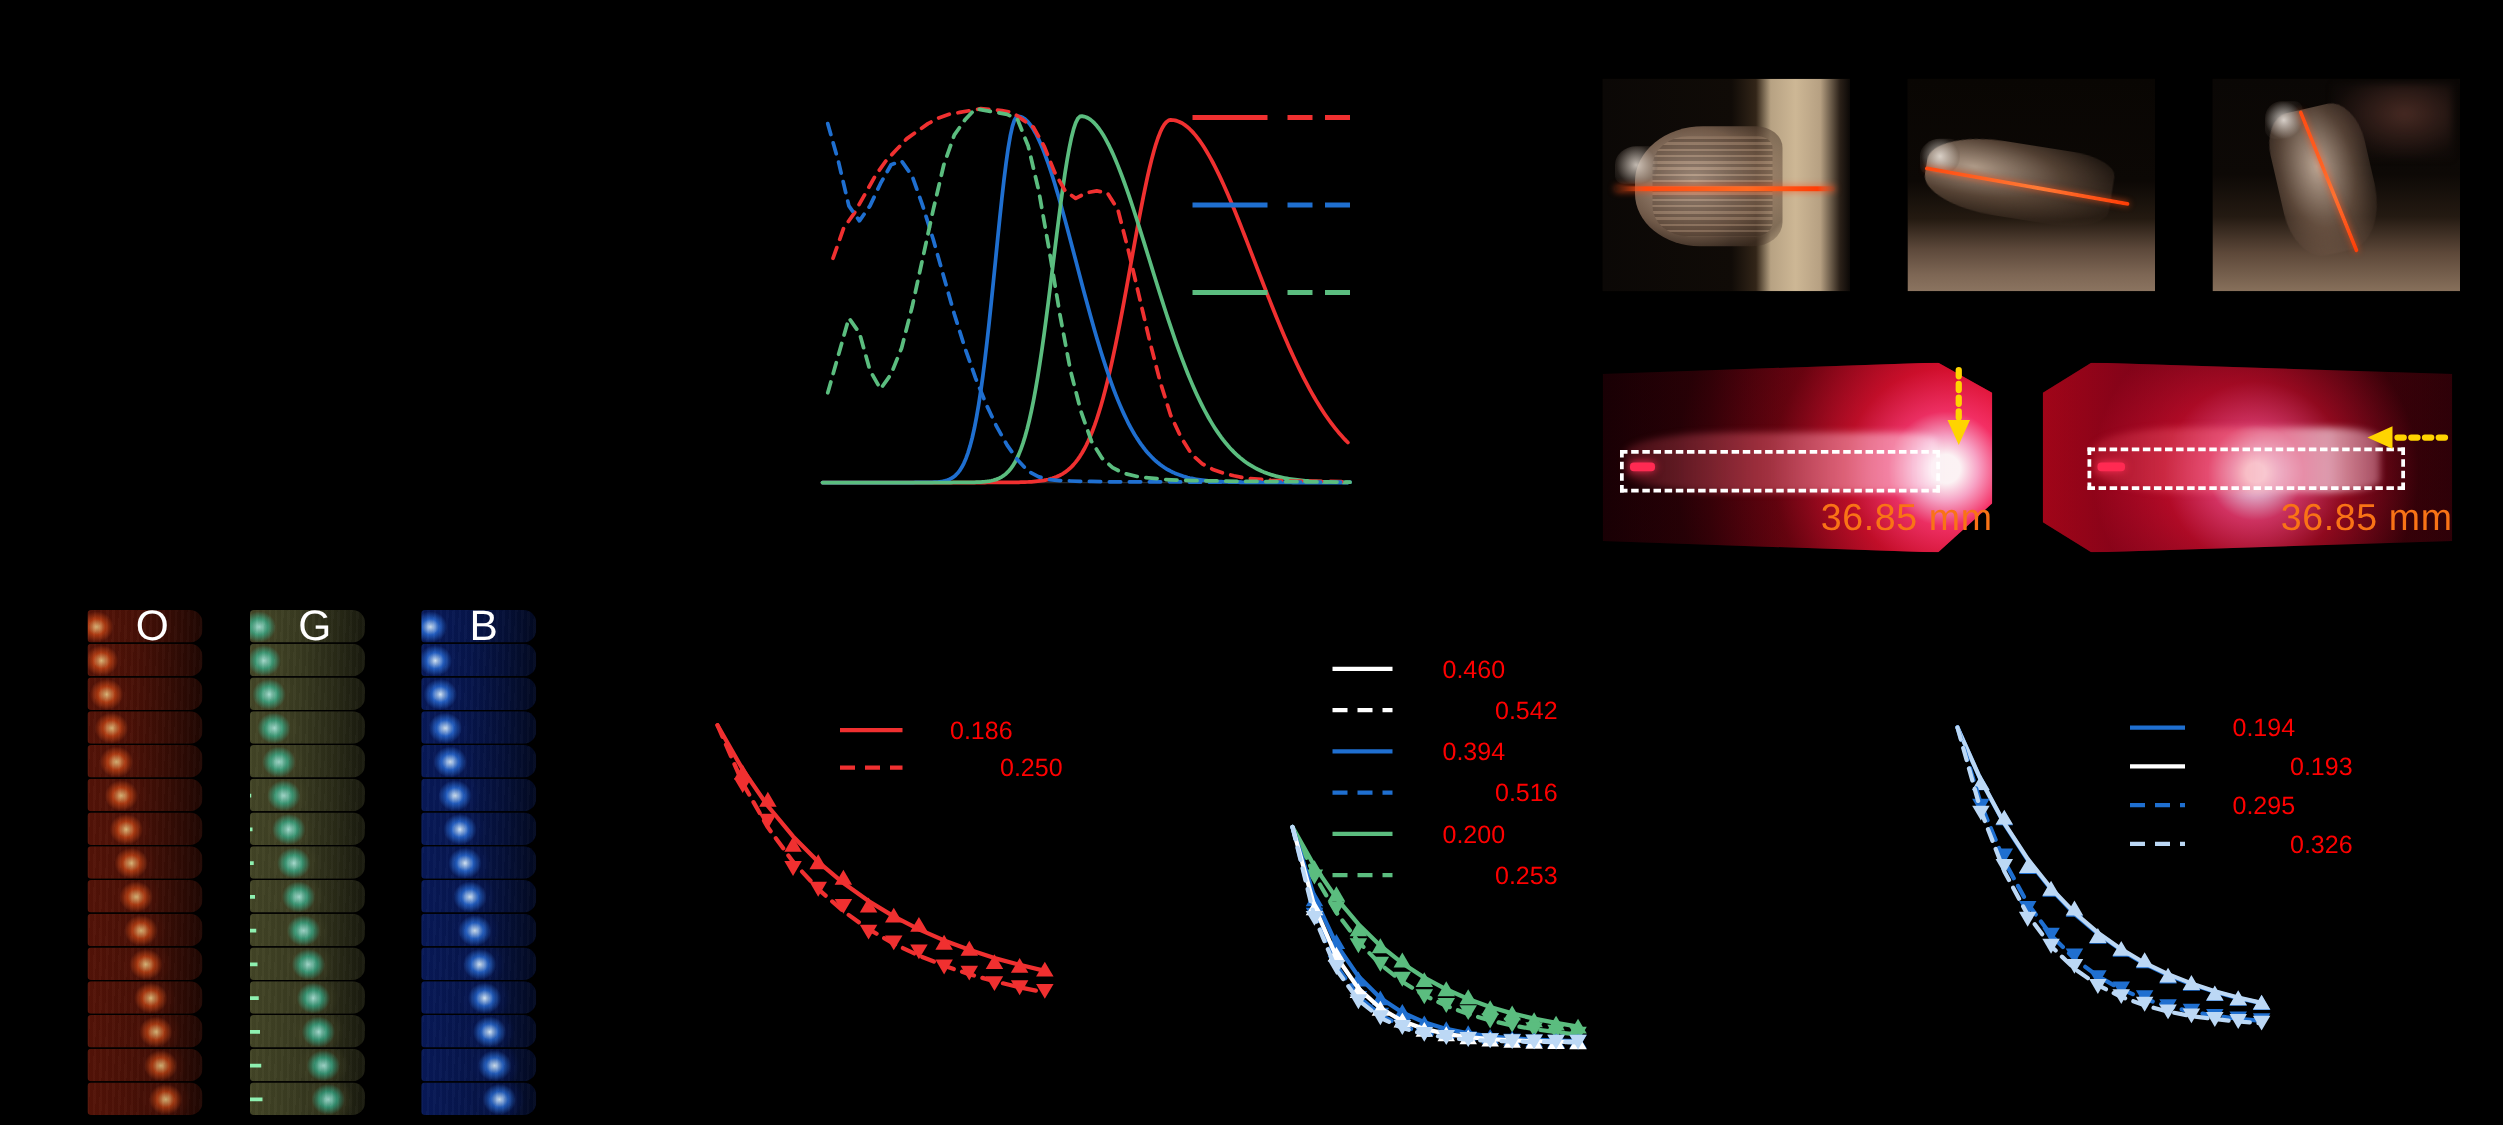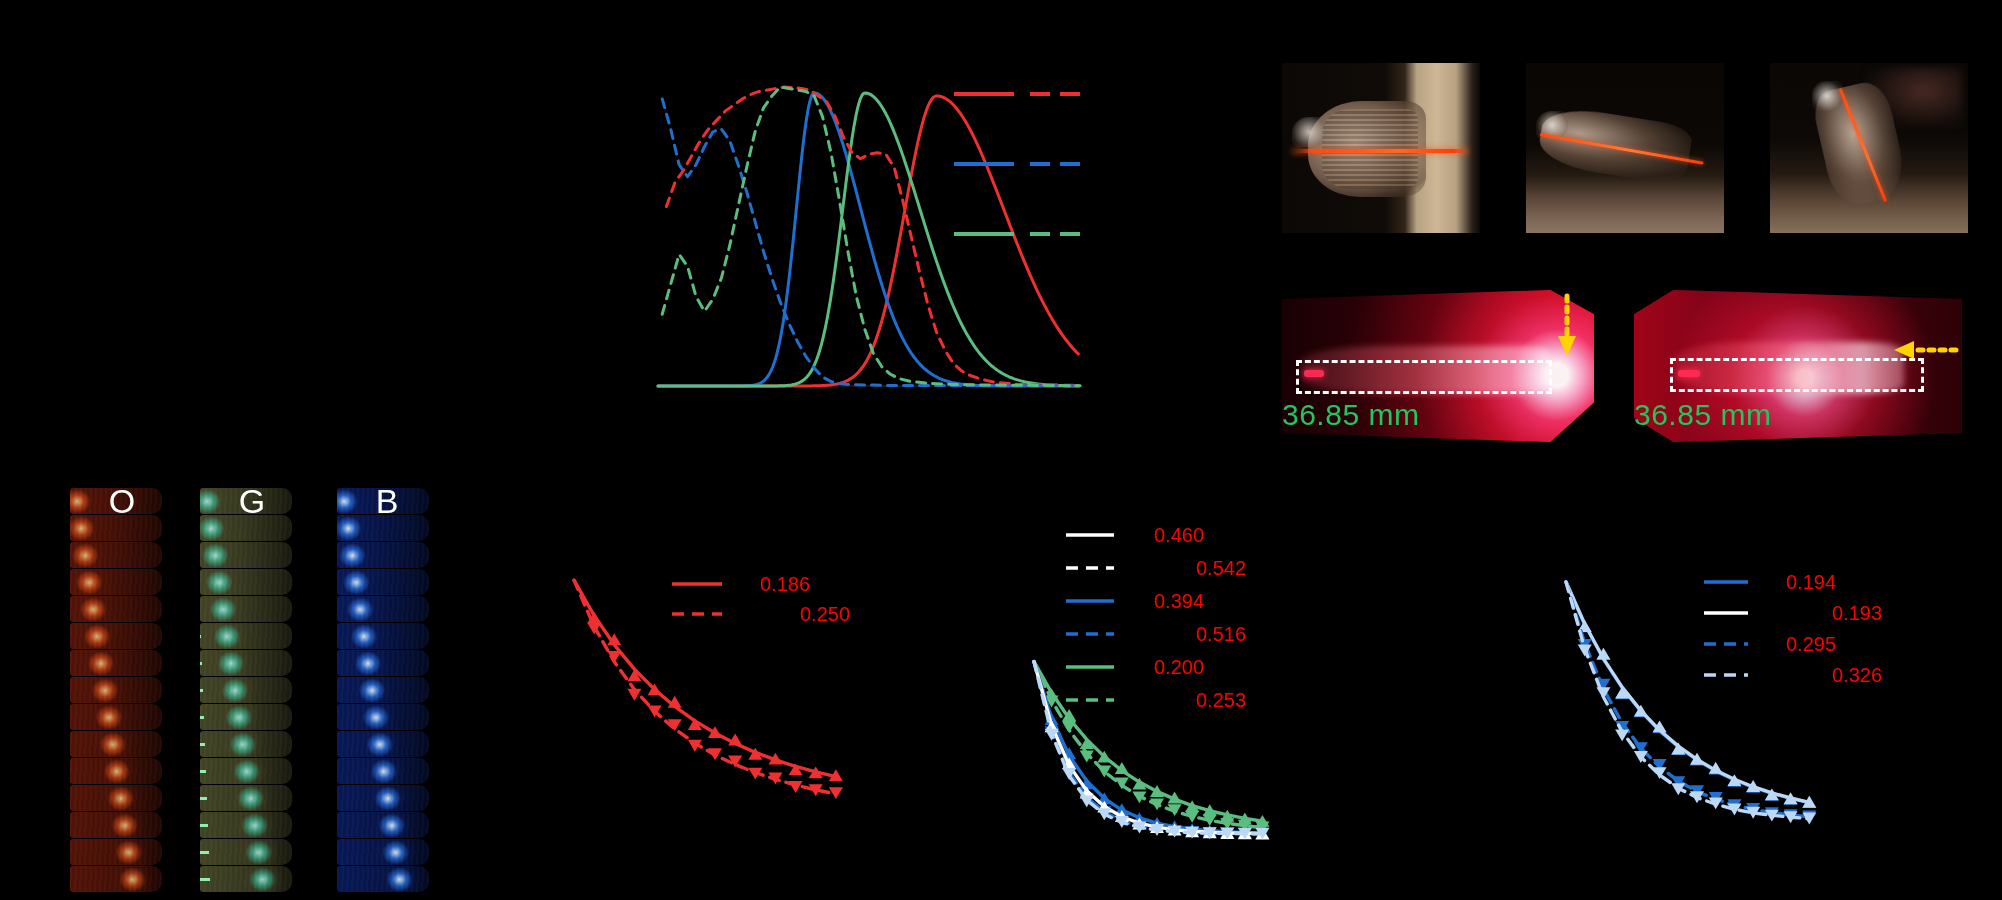--- a/index.html
+++ b/index.html
@@ -10,22 +10,22 @@
 
   
   .photo{position:absolute;overflow:hidden;background:#060402;}
 
   .strip-col{position:absolute;}
   .strip-row{position:relative;overflow:hidden;}
   .strip-letter{position:absolute;color:#fff;font-size:34px;line-height:1;
        font-family:"Liberation Sans",sans-serif;z-index:6;}
 
   .redimg{position:absolute;overflow:hidden;}
-  .mmlabel{position:absolute;color:#22c55e;font-size:30px;letter-spacing:.5px;
-       text-align:left;width:100%;z-index:8;}
+  .mmlabel{position:absolute;color:#f97316;font-size:30px;letter-spacing:.5px;
+       text-align:right;width:100%;z-index:8;}
 
   .legend-val{fill:#fe0000;font-size:20px;font-family:"Liberation Sans",sans-serif;}
 </style>
 </head>
 <body>
 
 <div class="panel" id="spectra-panel" style="left:640px;top:58px;width:450px;height:350px;">
   <svg id="spectra-svg" width="450" height="350">
       <line x1="131.94" y1="328" x2="440" y2="328" stroke="#2a2a2a" stroke-width="1"></line>
       <path d="M18.00,328.00 L19.69,328.00 L21.38,328.00 L23.06,328.00 L24.75,328.00 L26.44,328.00 L28.13,328.00 L29.82,328.00 L31.50,328.00 L33.19,328.00 L34.88,328.00 L36.57,328.00 L38.26,328.00 L39.94,328.00 L41.63,328.00 L43.32,328.00 L45.01,328.00 L46.70,328.00 L48.38,328.00 L50.07,328.00 L51.76,328.00 L53.45,328.00 L55.14,328.00 L56.82,328.00 L58.51,328.00 L60.20,328.00 L61.89,328.00 L63.58,328.00 L65.26,328.00 L66.95,328.00 L68.64,328.00 L70.33,328.00 L72.02,328.00 L73.70,328.00 L75.39,328.00 L77.08,328.00 L78.77,328.00 L80.46,328.00 L82.14,328.00 L83.83,328.00 L85.52,328.00 L87.21,328.00 L88.90,328.00 L90.58,328.00 L92.27,328.00 L93.96,328.00 L95.65,328.00 L97.34,328.00 L99.02,328.00 L100.71,328.00 L102.40,328.00 L104.09,328.00 L105.78,328.00 L107.46,328.00 L109.15,328.00 L110.84,328.00 L112.53,328.00 L114.22,328.00 L115.90,328.00 L117.59,328.00 L119.28,328.00 L120.97,328.00 L122.66,328.00 L124.34,328.00 L126.03,328.00 L127.72,328.00 L129.41,328.00 L131.10,328.00 L132.78,328.00 L134.47,328.00 L136.16,328.00 L137.85,328.00 L139.54,328.00 L141.22,328.00 L142.91,328.00 L144.60,328.00 L146.29,328.00 L147.98,328.00 L149.66,327.99 L151.35,327.99 L153.04,327.99 L154.73,327.99 L156.42,327.98 L158.10,327.98 L159.79,327.97 L161.48,327.97 L163.17,327.96 L164.86,327.95 L166.54,327.94 L168.23,327.92 L169.92,327.90 L171.61,327.88 L173.30,327.85 L174.98,327.82 L176.67,327.78 L178.36,327.73 L180.05,327.67 L181.74,327.60 L183.42,327.51 L185.11,327.41 L186.80,327.29 L188.49,327.14 L190.18,326.97 L191.86,326.77 L193.55,326.54 L195.24,326.27 L196.93,325.95 L198.62,325.58 L200.30,325.14 L201.99,324.65 L203.68,324.07 L205.37,323.41 L207.06,322.66 L208.74,321.80 L210.43,320.82 L212.12,319.71 L213.81,318.46 L215.50,317.05 L217.18,315.47 L218.87,313.69 L220.56,311.72 L222.25,309.52 L223.94,307.09 L225.62,304.40 L227.31,301.44 L229.00,298.20 L230.69,294.65 L232.38,290.79 L234.06,286.61 L235.75,282.08 L237.44,277.20 L239.13,271.96 L240.82,266.36 L242.50,260.39 L244.19,254.05 L245.88,247.35 L247.57,240.29 L249.26,232.88 L250.94,225.14 L252.63,217.09 L254.32,208.75 L256.01,200.14 L257.70,191.30 L259.38,182.27 L261.07,173.07 L262.76,163.77 L264.45,154.41 L266.14,145.03 L267.82,135.69 L269.51,126.45 L271.20,117.36 L272.89,108.49 L274.58,99.90 L276.26,91.64 L277.95,83.78 L279.64,76.38 L281.33,69.49 L283.02,63.16 L284.70,57.45 L286.39,52.40 L288.08,48.06 L289.77,44.45 L291.46,41.61 L293.14,39.57 L294.83,38.34 L296.52,37.92 L298.21,38.01 L299.90,38.29 L301.58,38.74 L303.27,39.37 L304.96,40.18 L306.65,41.17 L308.34,42.33 L310.02,43.67 L311.71,45.17 L313.40,46.85 L315.09,48.69 L316.78,50.69 L318.46,52.85 L320.15,55.16 L321.84,57.62 L323.53,60.23 L325.22,62.97 L326.90,65.86 L328.59,68.87 L330.28,72.01 L331.97,75.27 L333.66,78.64 L335.34,82.12 L337.03,85.71 L338.72,89.39 L340.41,93.16 L342.10,97.02 L343.78,100.96 L345.47,104.96 L347.16,109.04 L348.85,113.17 L350.54,117.36 L352.22,121.60 L353.91,125.87 L355.60,130.19 L357.29,134.53 L358.98,138.89 L360.66,143.27 L362.35,147.66 L364.04,152.06 L365.73,156.46 L367.42,160.85 L369.10,165.23 L370.79,169.60 L372.48,173.94 L374.17,178.26 L375.86,182.55 L377.54,186.80 L379.23,191.02 L380.92,195.19 L382.61,199.32 L384.30,203.40 L385.98,207.42 L387.67,211.38 L389.36,215.29 L391.05,219.13 L392.74,222.91 L394.42,226.62 L396.11,230.26 L397.80,233.83 L399.49,237.32 L401.18,240.74 L402.86,244.08 L404.55,247.35 L406.24,250.53 L407.93,253.64 L409.62,256.67 L411.30,259.62 L412.99,262.48 L414.68,265.27 L416.37,267.97 L418.06,270.59 L419.74,273.14 L421.43,275.60 L423.12,277.98 L424.81,280.29 L426.50,282.52 L428.18,284.67 L429.87,286.74 L431.56,288.74 L433.25,290.67 L434.94,292.52 L436.62,294.31 L438.31,296.02" fill="none" stroke="#f03030" stroke-width="3" stroke-linecap="round" stroke-linejoin="round"></path>

